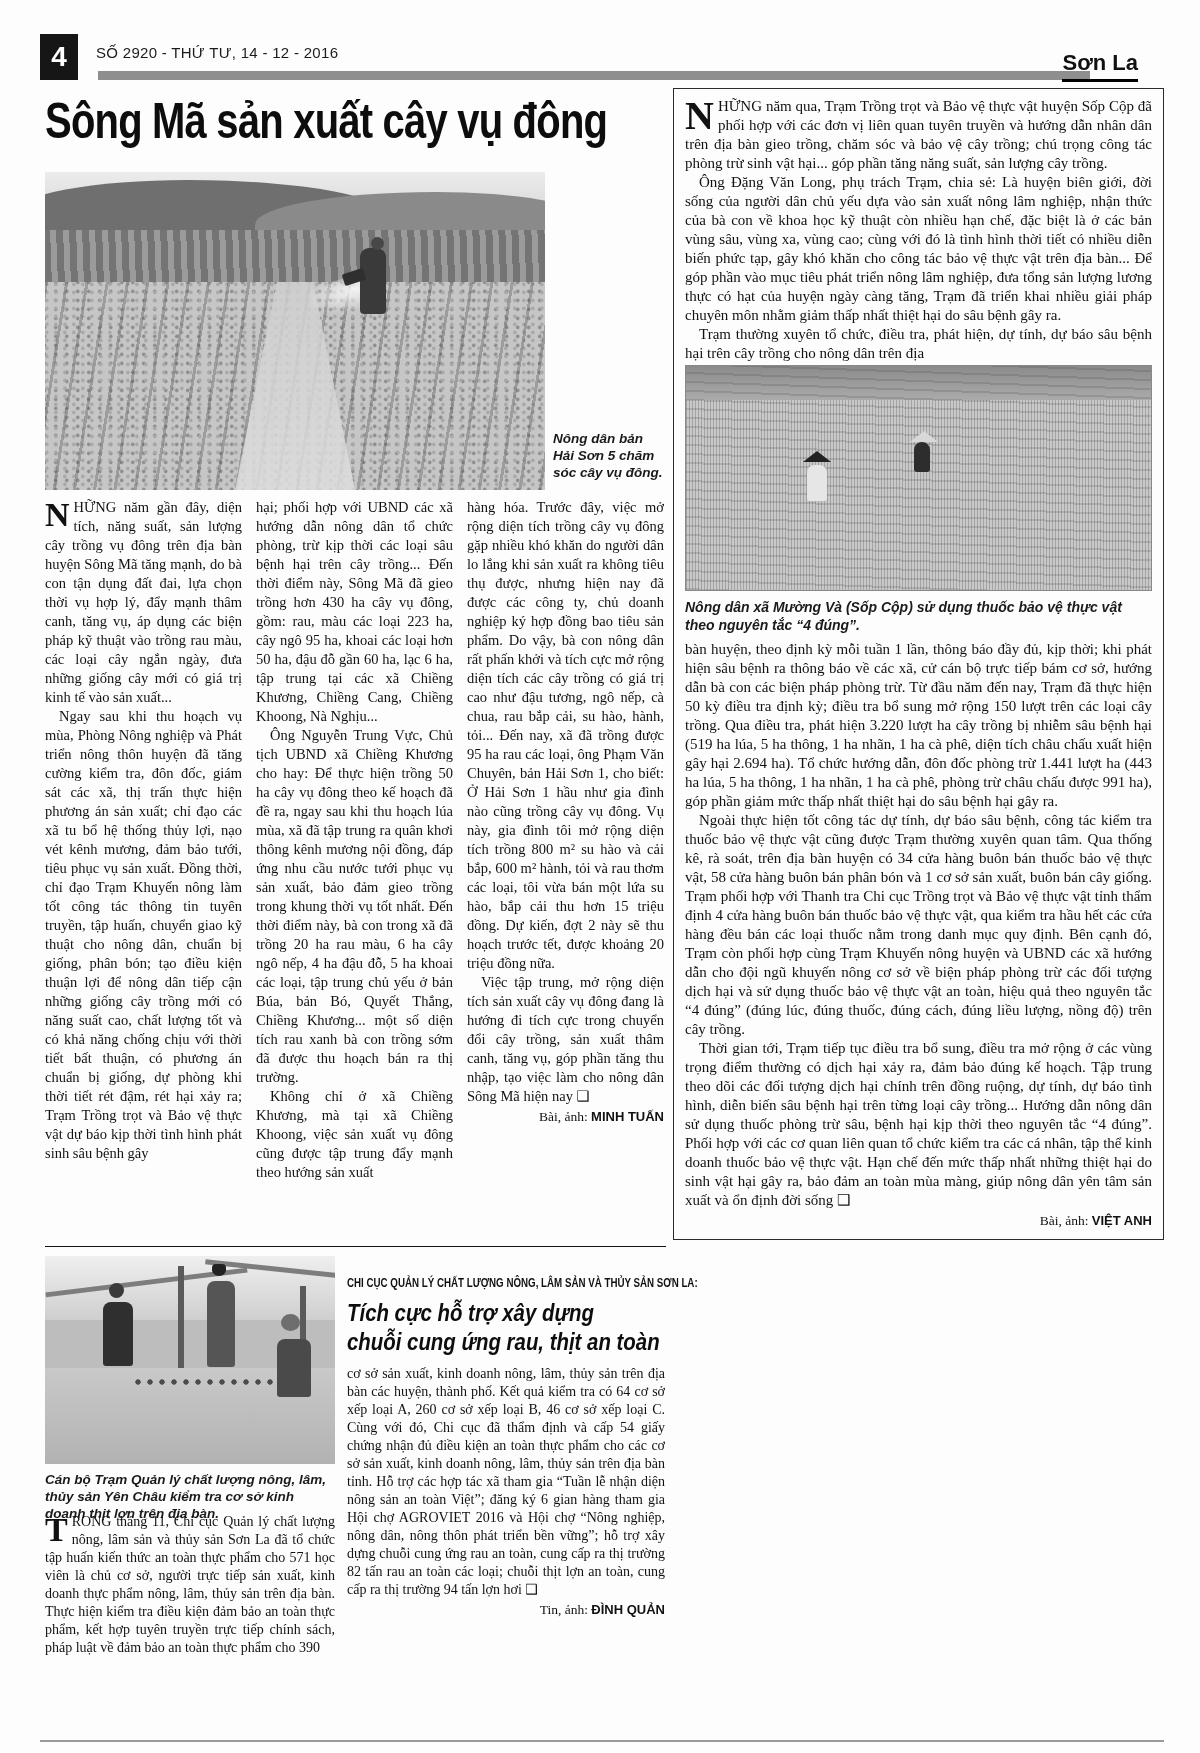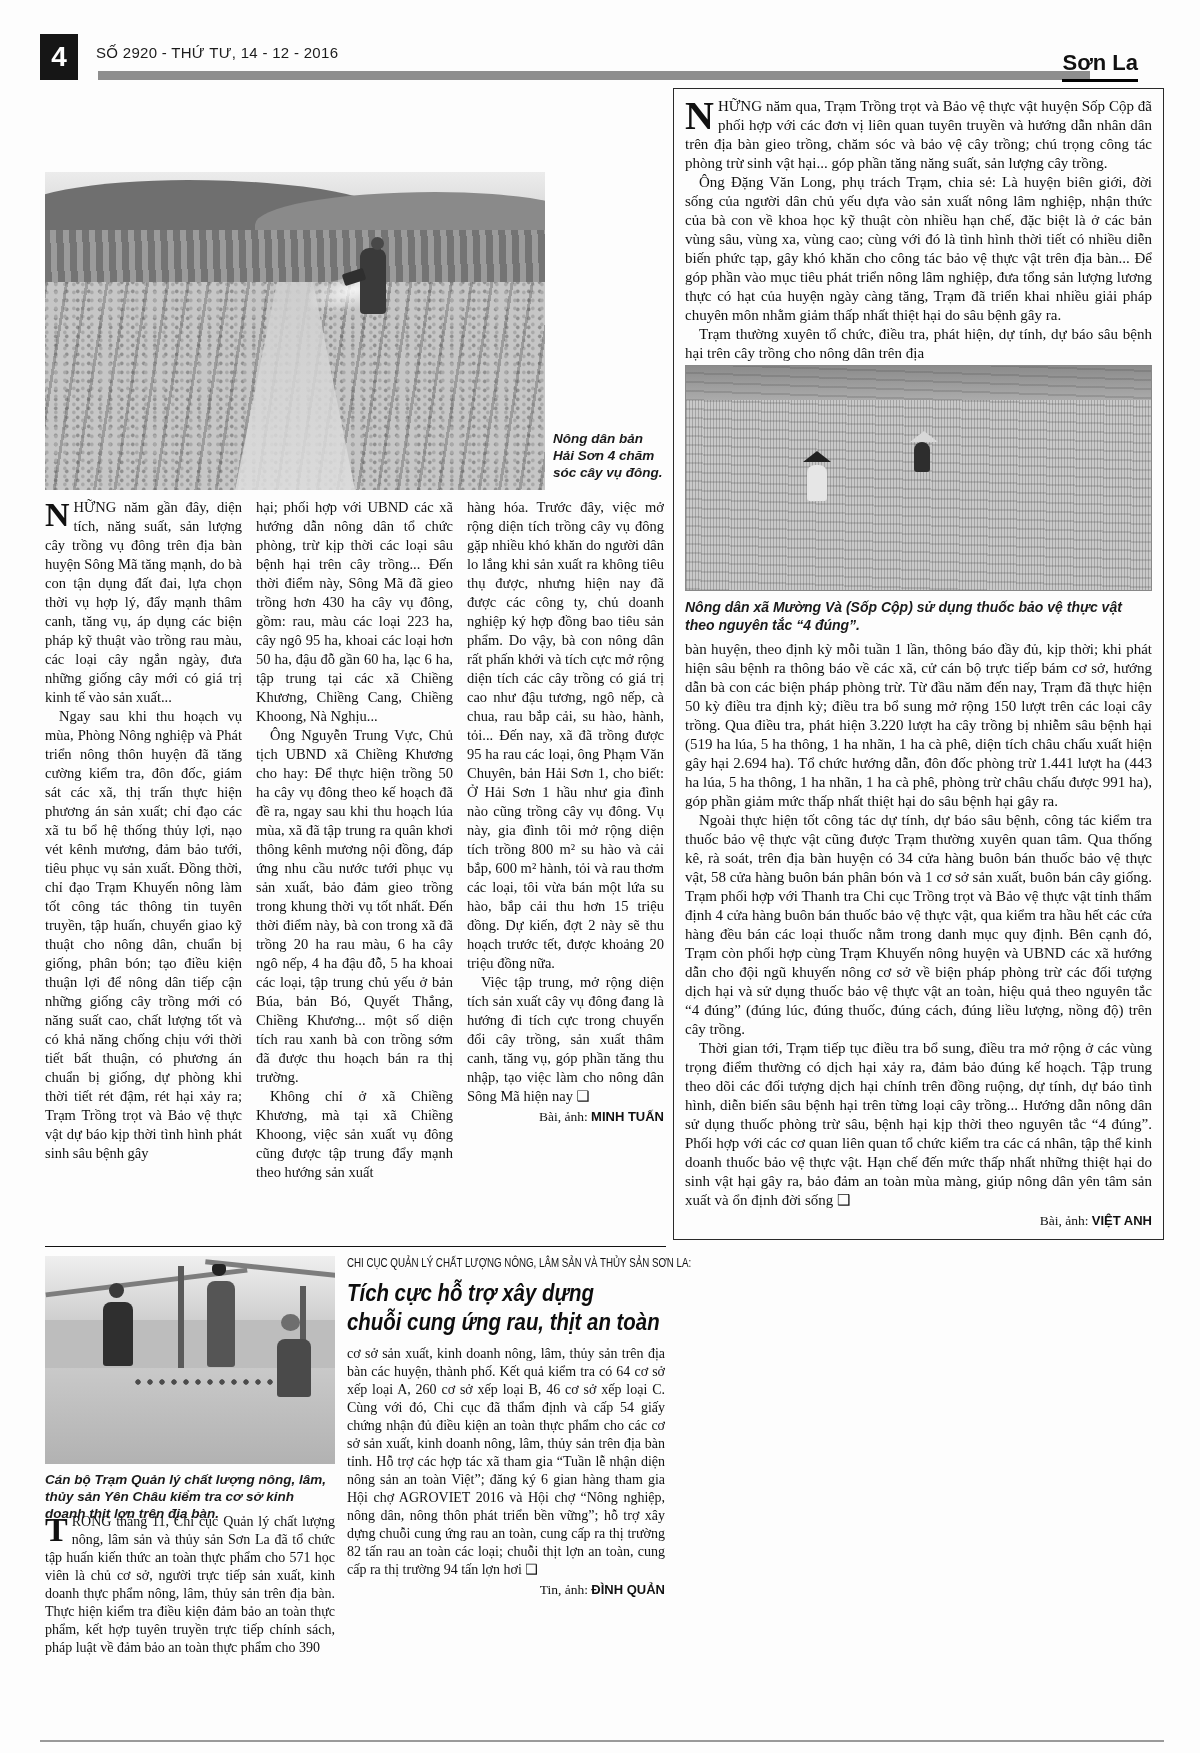--- a/index.html
+++ b/index.html
@@ -74,54 +74,57 @@
       line-height:47px;letter-spacing:-.5px;margin:8px 0 8px;color:#0d0d0d;}
   .right-photo{width:465px;height:224px;border:1px solid #888;margin:2px 0 0;}
   .right-caption{margin:7px 0 6px;font-size:14px;line-height:18px;}
   
   .bottom{position:absolute;left:45px;top:1246px;width:621px;height:480px;border-top:1px solid #111;}
   .bottom-photo{position:absolute;left:0;top:9px;width:290px;height:208px;}
   .bottom-caption{position:absolute;left:0;top:224px;width:290px;}
   .bottom-body{position:absolute;left:0;top:266px;width:290px;}
   .bottom-body p.b{font-size:14px;line-height:18px;}
   .bottom-mid{position:absolute;left:302px;top:8px;width:318px;}
-  .kicker{font-family:"Liberation Sans",sans-serif;font-weight:normal;font-size:13px;white-space:nowrap;}
+  .kicker{font-family:"Liberation Sans",sans-serif;font-weight:bold;font-size:13px;white-space:nowrap;margin-top:20px;}
   .bottom-headline{font-family:"Liberation Sans",sans-serif;font-weight:bold;font-style:italic;
       font-size:24px;line-height:29px;margin-top:8px;color:#0d0d0d;}
   .bottom-mid-body{margin-top:9px;}
   .bottom-mid-body p.b{font-size:14px;line-height:18px;}
 </style>
 </head>
 <body>
 
 <div class="page">
 
   <div class="header">
     <div class="pagenum">4</div>
     <div class="issue">SỐ 2920 - THỨ TƯ, 14 - 12 - 2016</div>
     <div class="graybar"></div>
     <div class="region">Sơn La</div>
   </div>
 
+  <div class="main-headline">
+    <span class="condense">Sông Mã sản xuất cây vụ đông</span>
+  </div>
 
   <div class="photo" style="position:absolute;left:45px;top:172px;width:500px;height:318px;">
     <div class="ph-sky"></div>
     <div class="ph-hill"></div>
     <div class="ph-hill2"></div>
     <div class="ph-trees"></div>
     <div class="ph-field"></div>
     <div class="ph-rows"></div>
     <div class="ph-path"></div>
     <div class="spray"></div>
     <div class="farmer"></div>
     <div class="farmer-head"></div>
     <div class="can"></div>
   </div>
 
-  <div class="caption main-caption">Nông dân bản Hải Sơn 4 chăm sóc cây vụ đông.</div>
+  <div class="caption main-caption">Nông dân bản Hải Sơn 5 chăm sóc cây vụ đông.</div>
 
   <div class="cols">
     <div class="col">
       <p class="b nofirst"><span class="dropcap">N</span><span>HỮNG năm gần đây, diện tích, năng suất, sản lượng cây trồng vụ đông trên địa bàn huyện Sông Mã tăng mạnh, do bà con tận dụng đất đai, lựa chọn thời vụ hợp lý, đẩy mạnh thâm canh, tăng vụ, áp dụng các biện pháp kỹ thuật vào trồng rau màu, các loại cây ngắn ngày, đưa những giống cây mới có giá trị kinh tế vào sản xuất...</span></p>
       <p class="b">Ngay sau khi thu hoạch vụ mùa, Phòng Nông nghiệp và Phát triển nông thôn huyện đã tăng cường kiểm tra, đôn đốc, giám sát các xã, thị trấn thực hiện phương án sản xuất; chỉ đạo các xã tu bổ hệ thống thủy lợi, nạo vét kênh mương, đảm bảo tưới, tiêu phục vụ sản xuất. Đồng thời, chỉ đạo Trạm Khuyến nông làm tốt công tác thông tin tuyên truyền, tập huấn, chuyển giao kỹ thuật cho nông dân, chuẩn bị giống, phân bón; tạo điều kiện thuận lợi để nông dân tiếp cận những giống cây trồng mới có năng suất cao, chất lượng tốt và có khả năng chống chịu với thời tiết bất thuận, có phương án chuẩn bị giống, dự phòng khi thời tiết rét đậm, rét hại xảy ra; Trạm Trồng trọt và Bảo vệ thực vật dự báo kịp thời tình hình phát sinh sâu bệnh gây</p>
     </div>
     <div class="col">
       <p class="b nofirst">hại; phối hợp với UBND các xã hướng dẫn nông dân tổ chức phòng, trừ kịp thời các loại sâu bệnh hại trên cây trồng... Đến thời điểm này, Sông Mã đã gieo trồng hơn 430 ha cây vụ đông, gồm: rau, màu các loại 223 ha, cây ngô 95 ha, khoai các loại hơn 50 ha, đậu đỗ gần 60 ha, lạc 6 ha, tập trung tại các xã Chiềng Khương, Chiềng Cang, Chiềng Khoong, Nà Nghịu...</p>
       <p class="b">Ông Nguyễn Trung Vực, Chủ tịch UBND xã Chiềng Khương cho hay: Để thực hiện trồng 50 ha cây vụ đông theo kế hoạch đã đề ra, ngay sau khi thu hoạch lúa mùa, xã đã tập trung ra quân khơi thông kênh mương nội đồng, đáp ứng nhu cầu nước tưới phục vụ sản xuất, bảo đảm gieo trồng trong khung thời vụ tốt nhất. Đến thời điểm này, bà con trong xã đã trồng 20 ha rau màu, 6 ha cây ngô nếp, 4 ha đậu đỗ, 5 ha khoai các loại, tập trung chủ yếu ở bản Búa, bản Bó, Quyết Thắng, Chiềng Khương... một số diện tích rau xanh bà con trồng sớm đã được thu hoạch bán ra thị trường.</p>
       <p class="b">Không chỉ ở xã Chiềng Khương, mà tại xã Chiềng Khoong, việc sản xuất vụ đông cũng được tập trung đẩy mạnh theo hướng sản xuất</p>

